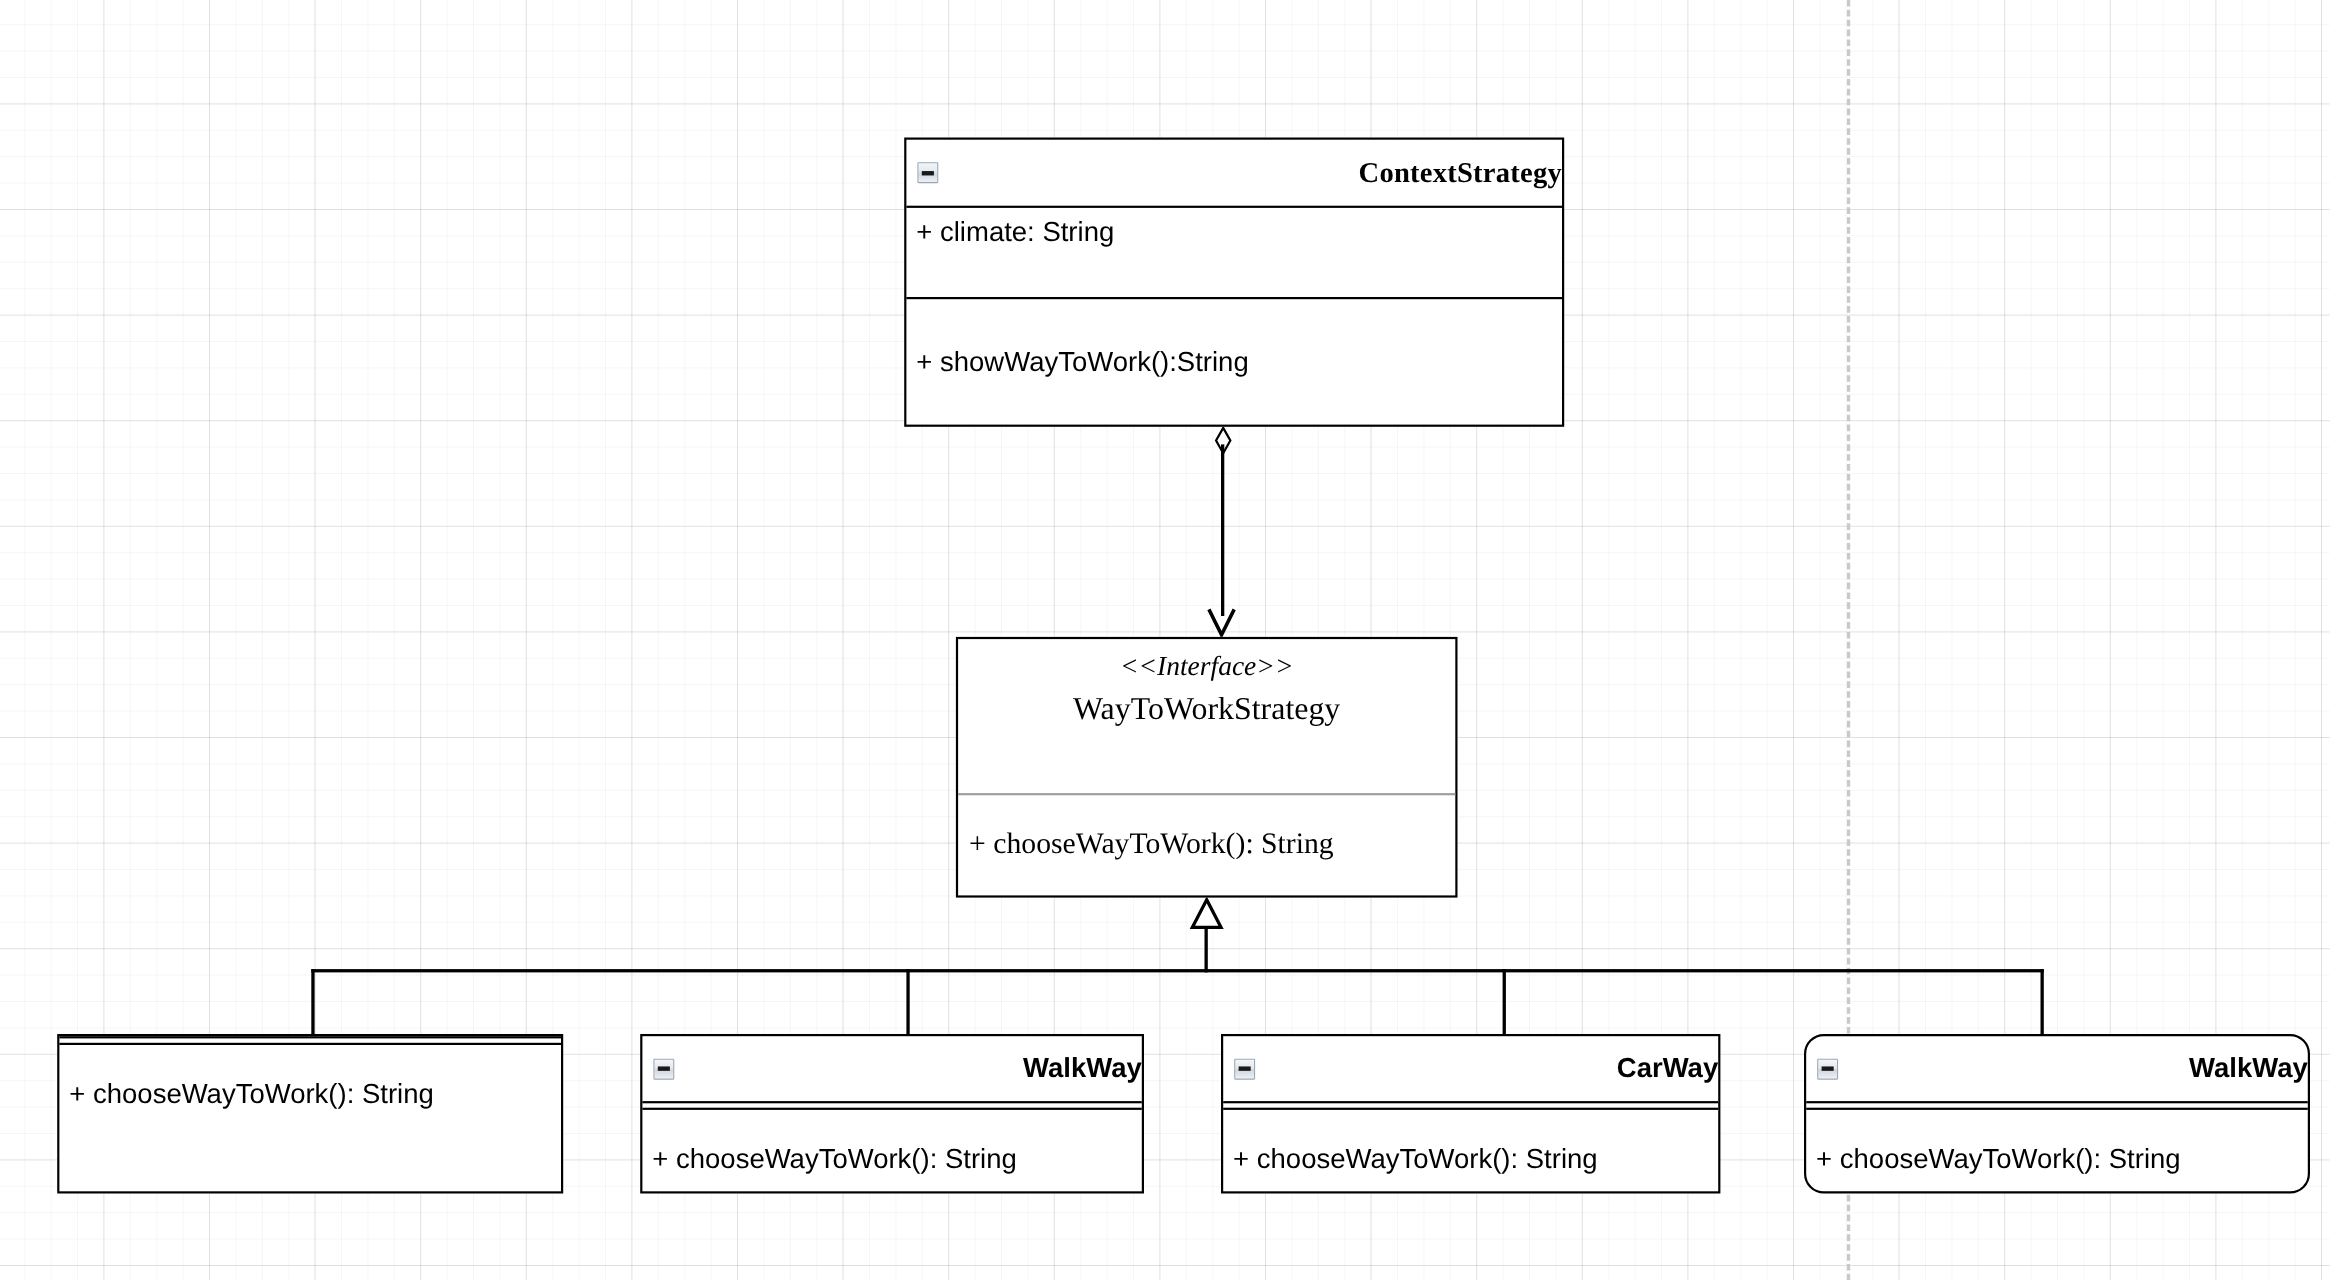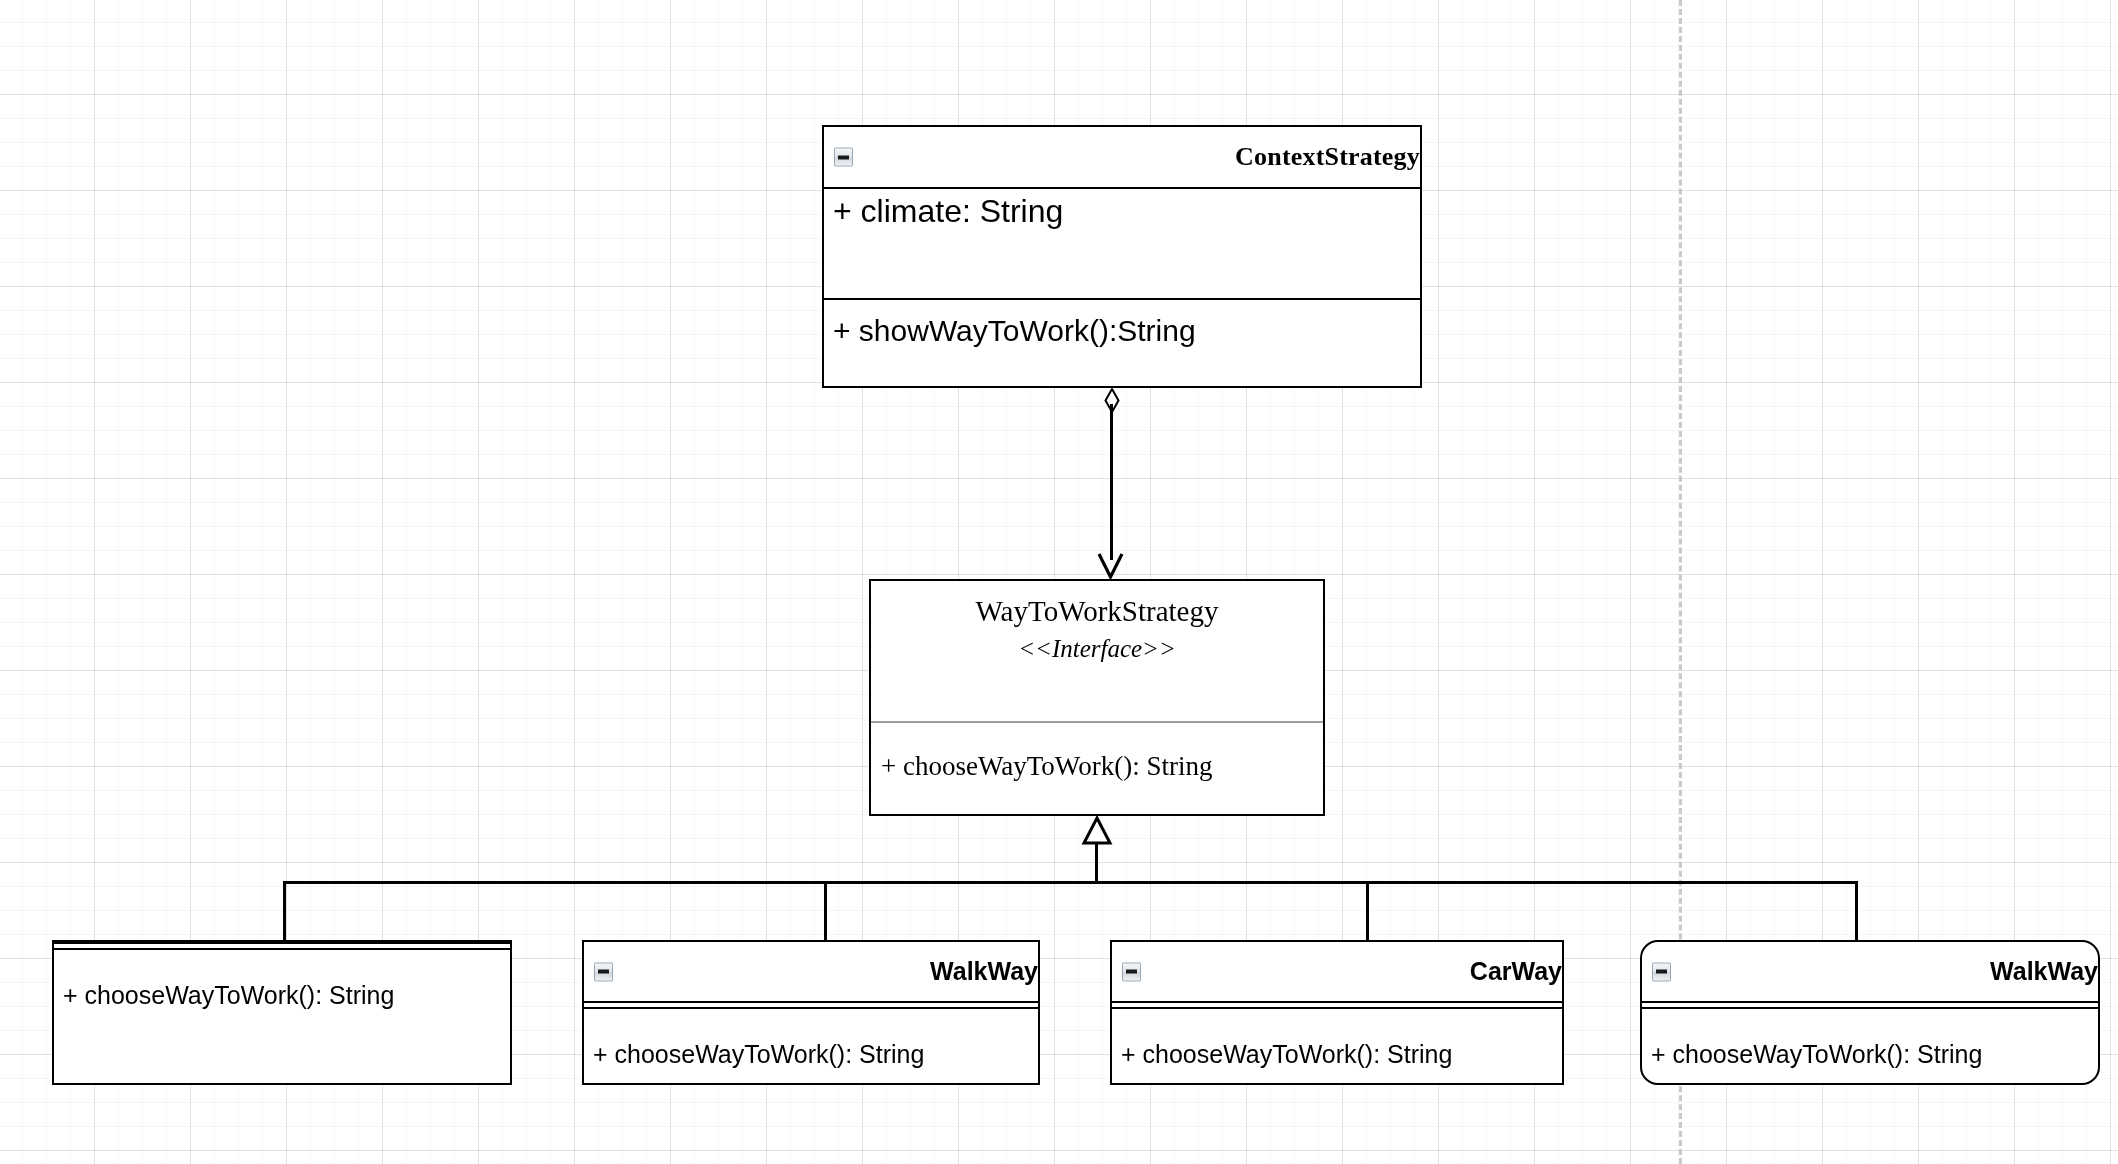--- a/index.html
+++ b/index.html
@@ -96,22 +96,22 @@
   }
 
   
   #ctx-box { left: 822px; top: 125px; width: 600px; height: 263px; }
   #ctx-box .uml-header { height: 60px; }
   #ctx-box .uml-title {
     font-family: "Liberation Serif", serif;
     font-size: 26px;
     letter-spacing: 0.2px;
   }
-  #ctx-attrs { height: 109px; font-size: 32px; line-height: 31px; padding-top: 7px; }
-  #ctx-ops   { height: 81px; font-size: 30px; line-height: 31px; padding-top: 15px; }
+  #ctx-attrs { height: 81px; font-size: 25px; line-height: 31px; padding-top: 7px; }
+  #ctx-ops   { height: 81px; font-size: 25px; line-height: 31px; padding-top: 42px; }
 
   
   #iface-box { left: 869px; top: 579px; width: 456px; height: 237px;
                font-family: "Liberation Serif", serif; }
   #iface-head {
     height: 140px;
     box-sizing: border-box;
     text-align: center;
     padding-top: 9px;
   }
@@ -183,22 +183,22 @@
   </div>
   <div class="conn-line v-line" style="left:1110px; top:404px; height:156px;"></div>
   <div class="arrow-open" style="left:1096px; top:551px;">
     <svg width="30" height="30" viewBox="0 0 30 30">
       <polyline points="3,3 14.5,26 26,3" fill="none" stroke="#000000" stroke-width="3.2"></polyline>
     </svg>
   </div>
 
   <div class="uml-box" id="iface-box">
     <div id="iface-head">
+      <div id="iface-stereotype">&lt;&lt;Interface&gt;&gt;</div>
       <div id="iface-name">WayToWorkStrategy</div>
-      <div id="iface-stereotype">&lt;&lt;Interface&gt;&gt;</div>
     </div>
     <div class="uml-divider grey"></div>
     <div class="uml-compartment" id="iface-ops">
       <div class="line">+ chooseWayToWork(): String</div>
     </div>
   </div>
 
   <div class="arrow-triangle" style="left:1081px; top:816px;">
     <svg width="32" height="30" viewBox="0 0 32 30">
       <polygon points="16,2 29,27 3,27" fill="#ffffff" stroke="#000000" stroke-width="3"></polygon>

